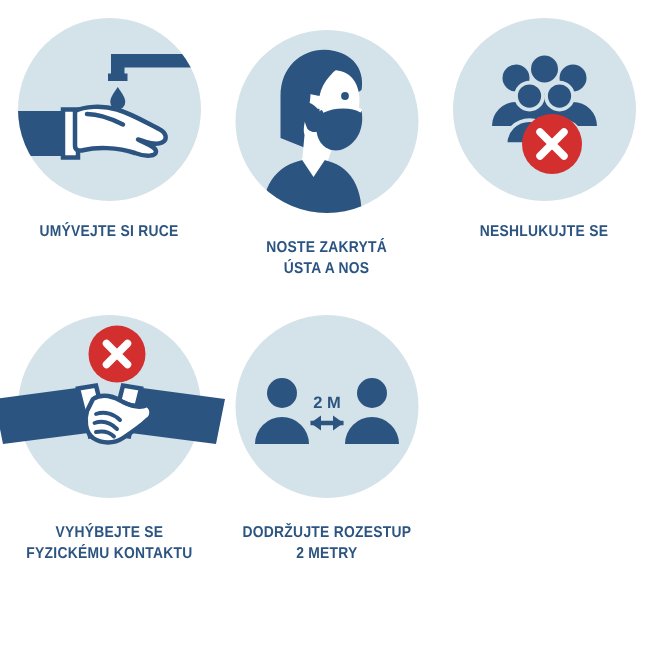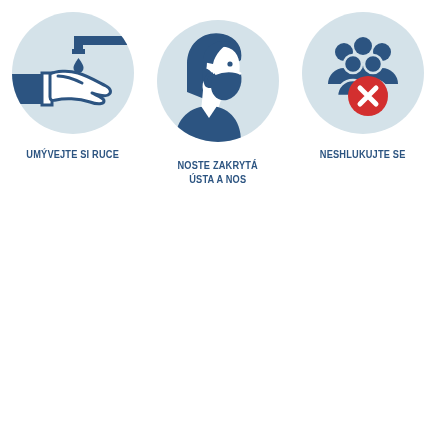--- a/index.html
+++ b/index.html
@@ -166,15 +166,71 @@
           <path d="M55 84 a16 16 0 0 1 32 0 z"></path>
         </g>
 
         <circle cx="66" cy="84" r="20" fill="#d32f2f"></circle>
         <path d="M58 76 L74 92 M74 76 L58 92" stroke="#ffffff" stroke-width="5" stroke-linecap="round"></path>
       </svg>
     </div>
     <div class="caption">NESHLUKUJTE SE</div>
   </div>
 
-
+  <div class="tile row2">
+    <div class="badge">
+      <svg viewBox="0 0 122 122">
+
+        <path d="M-16 56 L44 48 L52 78 L-10 86 Z" fill="#2c5481"></path>
+
+        <path d="M138 56 L78 48 L70 78 L132 86 Z" fill="#2c5481"></path>
+
+        <path d="M40 49 L52 47 L60 79 L48 81 Z" fill="#ffffff" stroke="#2c5481" stroke-width="3"></path>
+
+        <path d="M82 49 L70 47 L62 79 L74 81 Z" fill="#ffffff" stroke="#2c5481" stroke-width="3"></path>
+
+        <path d="M50 56
+                 C56 52 64 54 70 58
+                 C76 61 82 62 86 60
+                 C90 62 90 68 86 70
+                 C82 74 76 78 70 82
+                 C64 86 56 86 50 82
+                 C45 78 44 70 46 64 Z" fill="#ffffff" stroke="#2c5481" stroke-width="3" stroke-linejoin="round"></path>
+
+        <g fill="none" stroke="#2c5481" stroke-width="2.6" stroke-linecap="round">
+          <path d="M52 66 C58 64 64 66 68 70"></path>
+          <path d="M51 72 C57 70 62 72 66 76"></path>
+          <path d="M52 78 C57 77 61 78 64 81"></path>
+          <path d="M70 58 C74 60 80 61 85 60"></path>
+        </g>
+
+        <circle cx="66" cy="26" r="19" fill="#d32f2f"></circle>
+        <path d="M59 19 L73 33 M73 19 L59 33" stroke="#ffffff" stroke-width="5" stroke-linecap="round"></path>
+      </svg>
+    </div>
+    <div class="caption">VYHÝBEJTE SE
+FYZICKÉMU KONTAKTU</div>
+  </div>
+
+  <div class="tile row2">
+    <div class="badge">
+      <svg viewBox="0 0 122 122">
+        <g fill="#2c5481">
+
+          <circle cx="31" cy="52" r="10"></circle>
+          <path d="M13 86 a18 18 0 0 1 36 0 z"></path>
+
+          <circle cx="91" cy="52" r="10"></circle>
+          <path d="M73 86 a18 18 0 0 1 36 0 z"></path>
+        </g>
+
+        <text x="61" y="62" text-anchor="middle" font-family="Liberation Sans, sans-serif" font-size="11" font-weight="bold" fill="#2c5481">2 M</text>
+
+        <line x1="50" y1="72" x2="72" y2="72" stroke="#2c5481" stroke-width="3"></line>
+        <path d="M50 72 L57 67 L57 77 Z" fill="#2c5481"></path>
+        <path d="M72 72 L65 67 L65 77 Z" fill="#2c5481"></path>
+      </svg>
+    </div>
+    <div class="caption">DODRŽUJTE ROZESTUP
+2 METRY</div>
+  </div>
 
 </div>
 
 </body></html>

